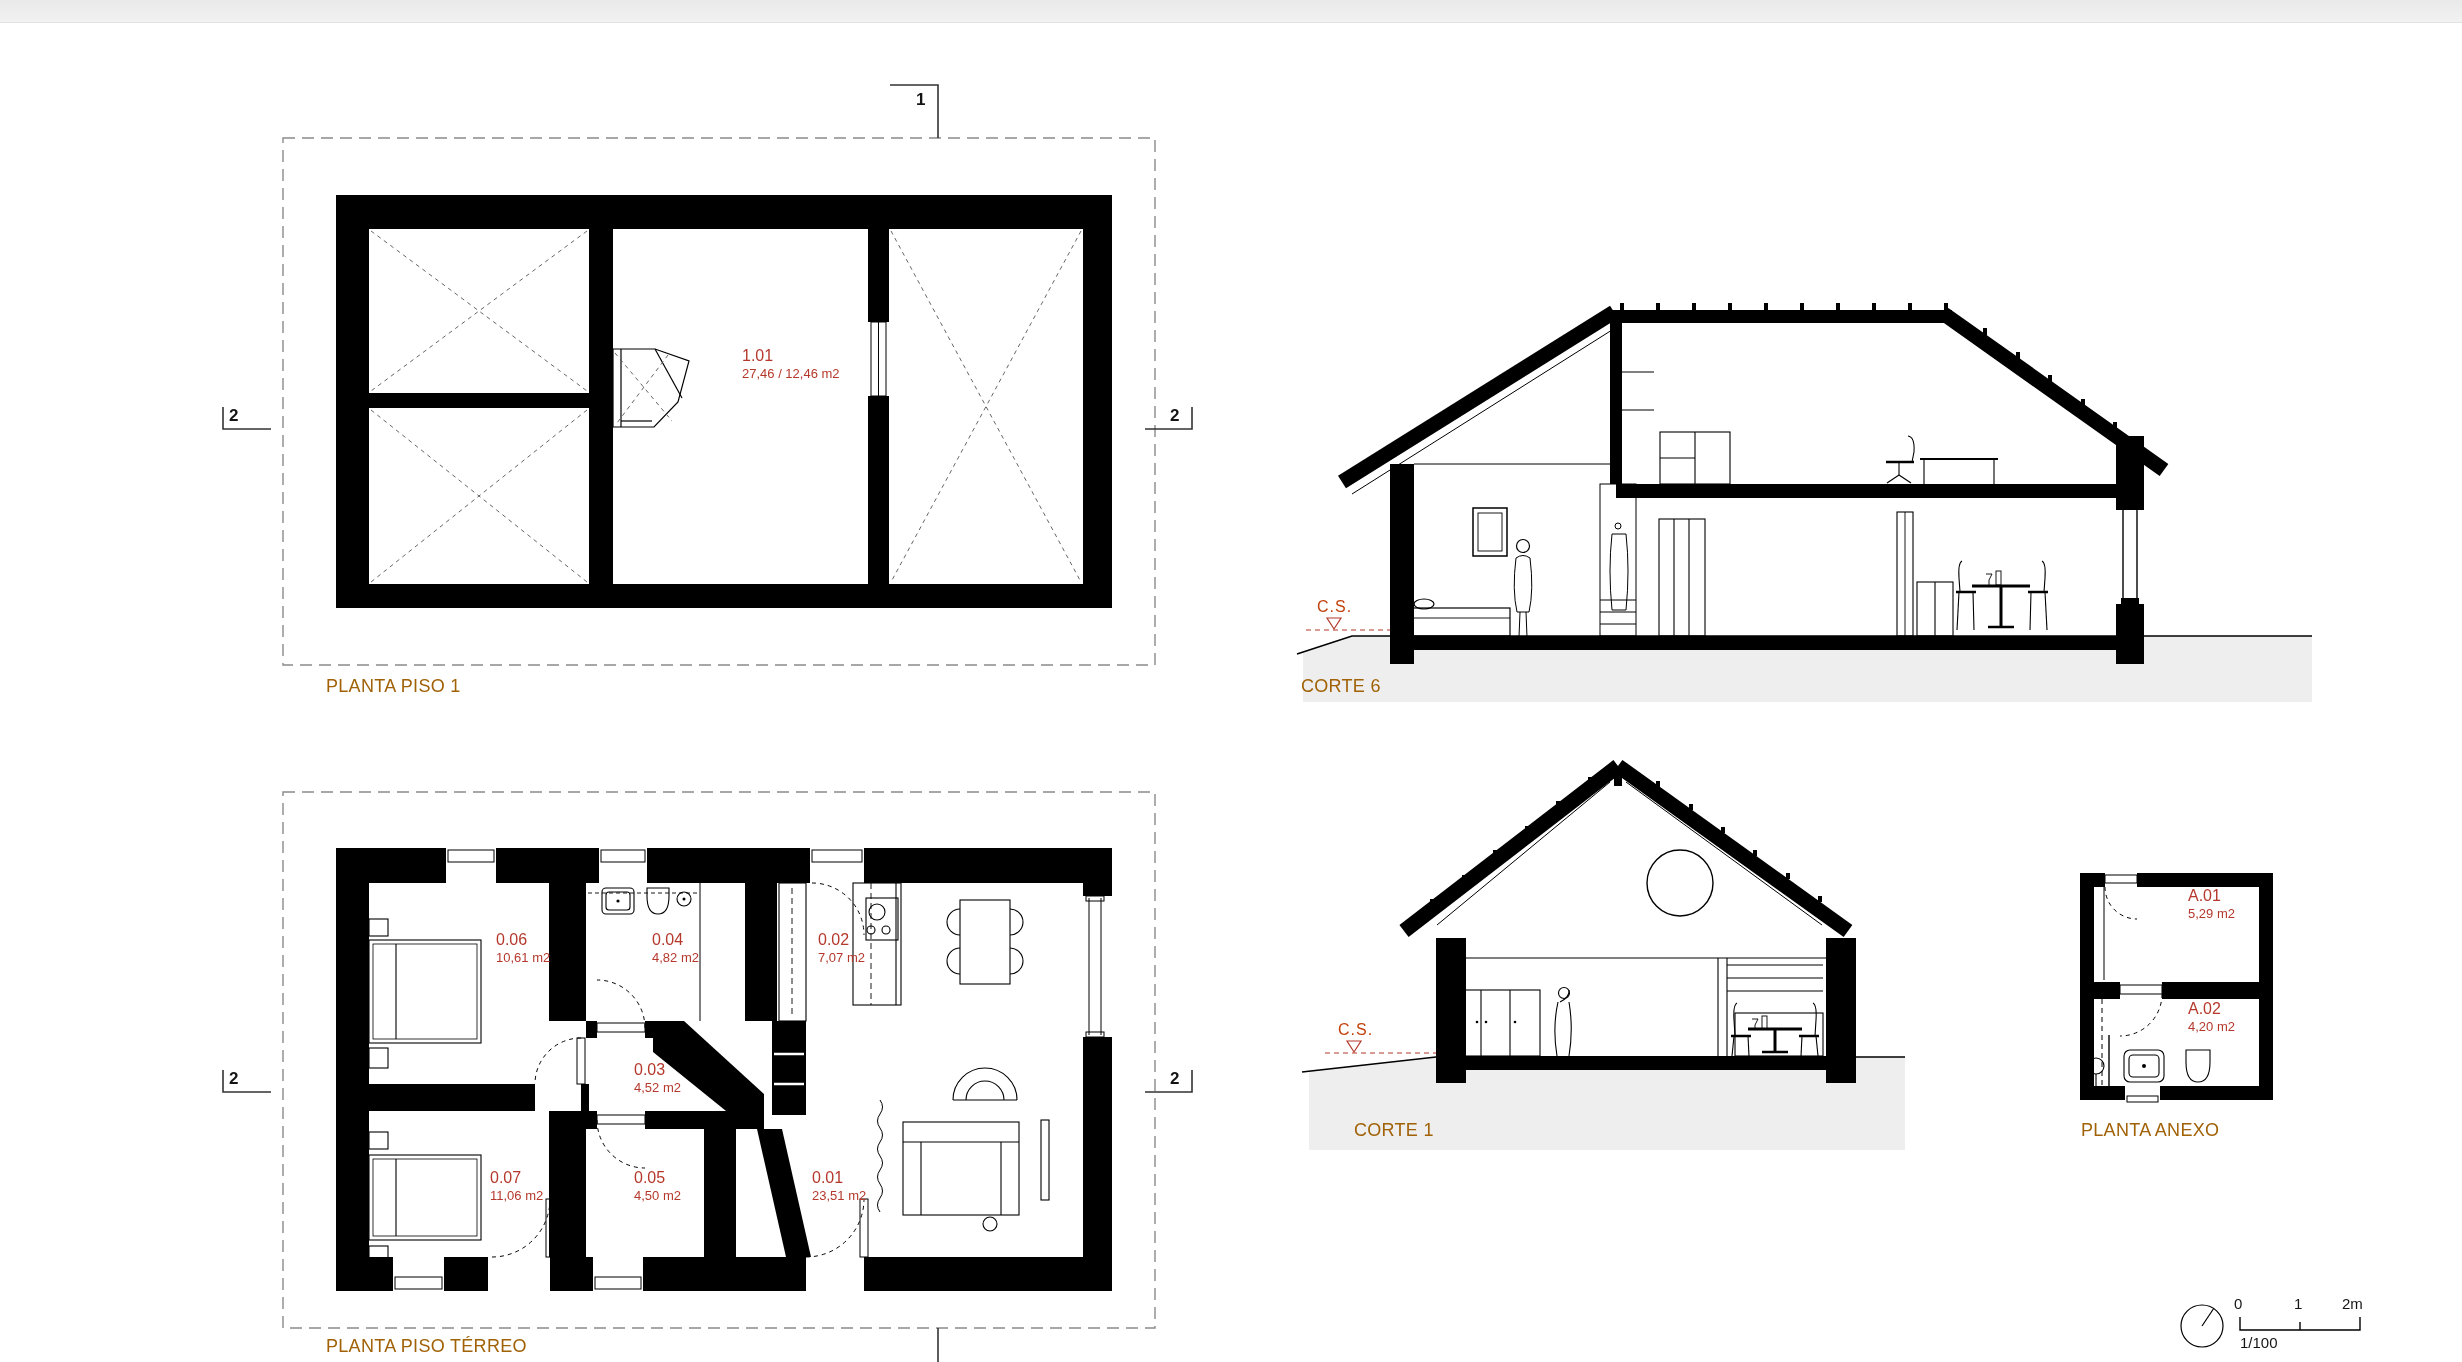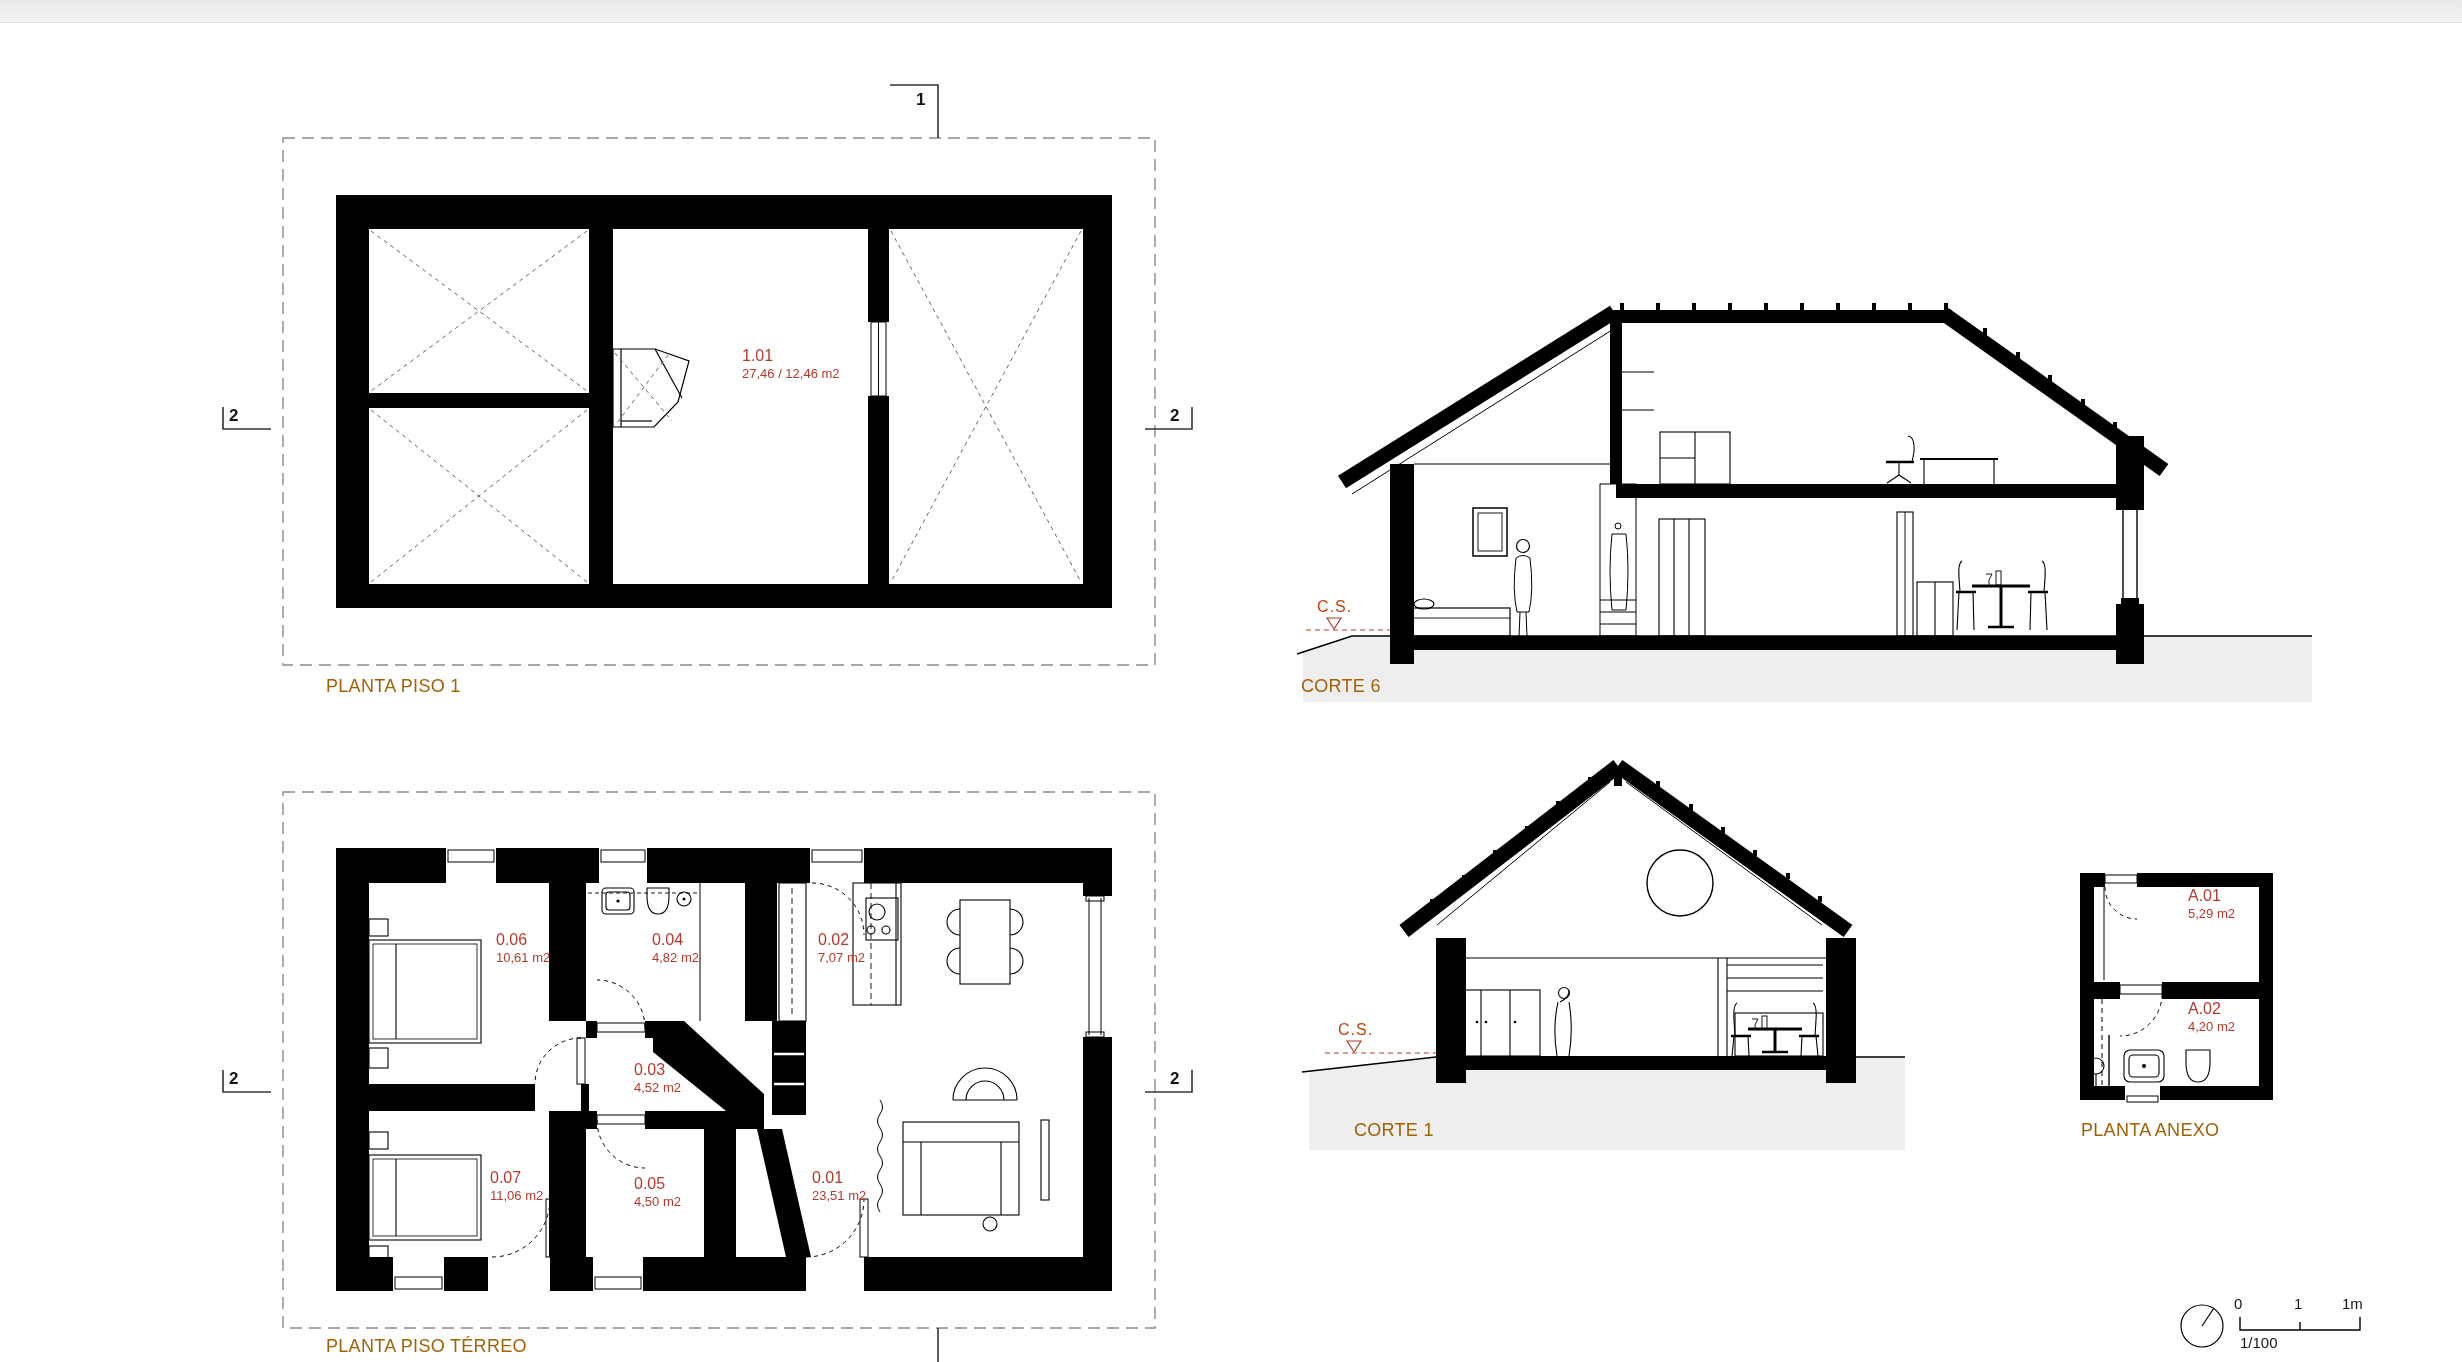--- a/index.html
+++ b/index.html
@@ -422,21 +422,21 @@
     <span class="area">7,07 m2</span>
   </div>
   <div class="room-label" style="left:634px;top:1060px;">
     <span class="code">0.03</span>
     <span class="area">4,52 m2</span>
   </div>
   <div class="room-label" style="left:490px;top:1168px;">
     <span class="code">0.07</span>
     <span class="area">11,06 m2</span>
   </div>
-  <div class="room-label" style="left:634px;top:1168px;margin-top:6px;">
+  <div class="room-label" style="left:634px;top:1168px;">
     <span class="code">0.05</span>
     <span class="area">4,50 m2</span>
   </div>
   <div class="room-label" style="left:812px;top:1168px;">
     <span class="code">0.01</span>
     <span class="area">23,51 m2</span>
   </div>
 
   <div class="room-label" style="left:2188px;top:886px;">
     <span class="code">A.01</span>
@@ -445,15 +445,15 @@
   <div class="room-label" style="left:2188px;top:999px;">
     <span class="code">A.02</span>
     <span class="area">4,20 m2</span>
   </div>
 
   <div class="cs-text" style="left:1317px;top:598px;">C.S.</div>
   <div class="cs-text" style="left:1338px;top:1021px;">C.S.</div>
 
   <div class="scale-txt" style="left:2234px;top:1295px;">0</div>
   <div class="scale-txt" style="left:2294px;top:1295px;">1</div>
-  <div class="scale-txt" style="left:2342px;top:1295px;">1m</div>
+  <div class="scale-txt" style="left:2342px;top:1295px;">2m</div>
   <div class="scale-txt" style="left:2240px;top:1334px;">1/100</div>
 </div>
 
 </body></html>

